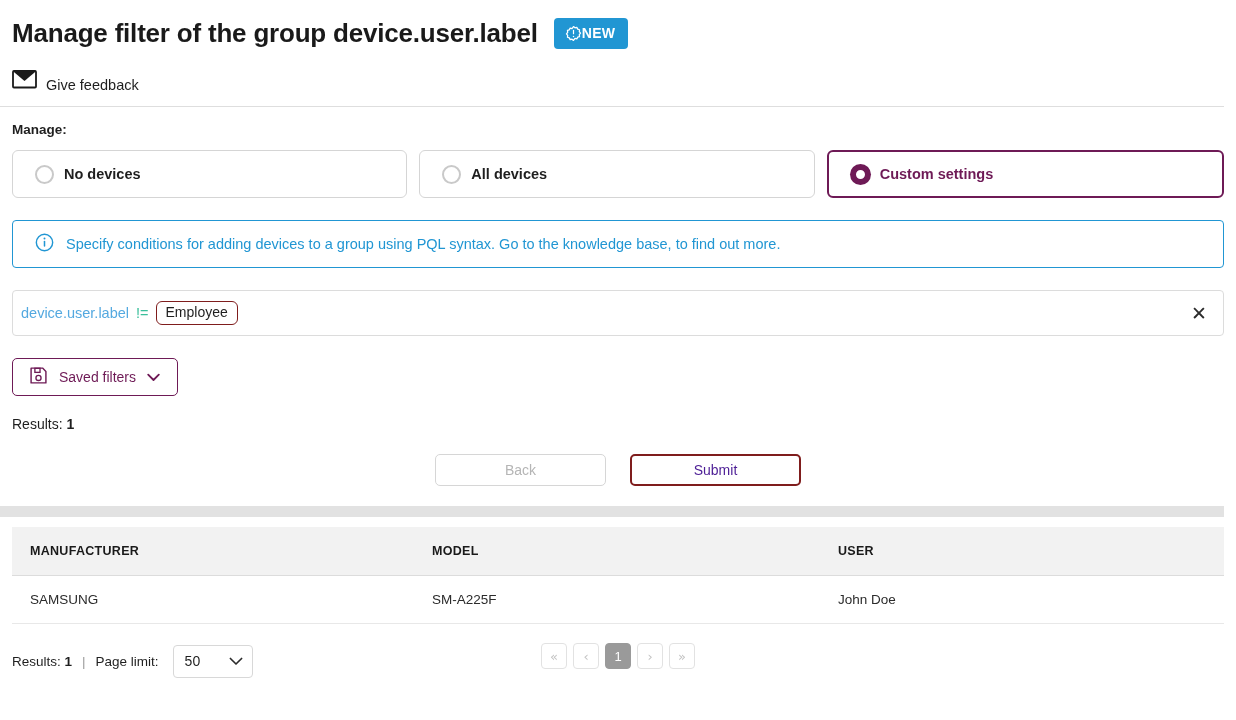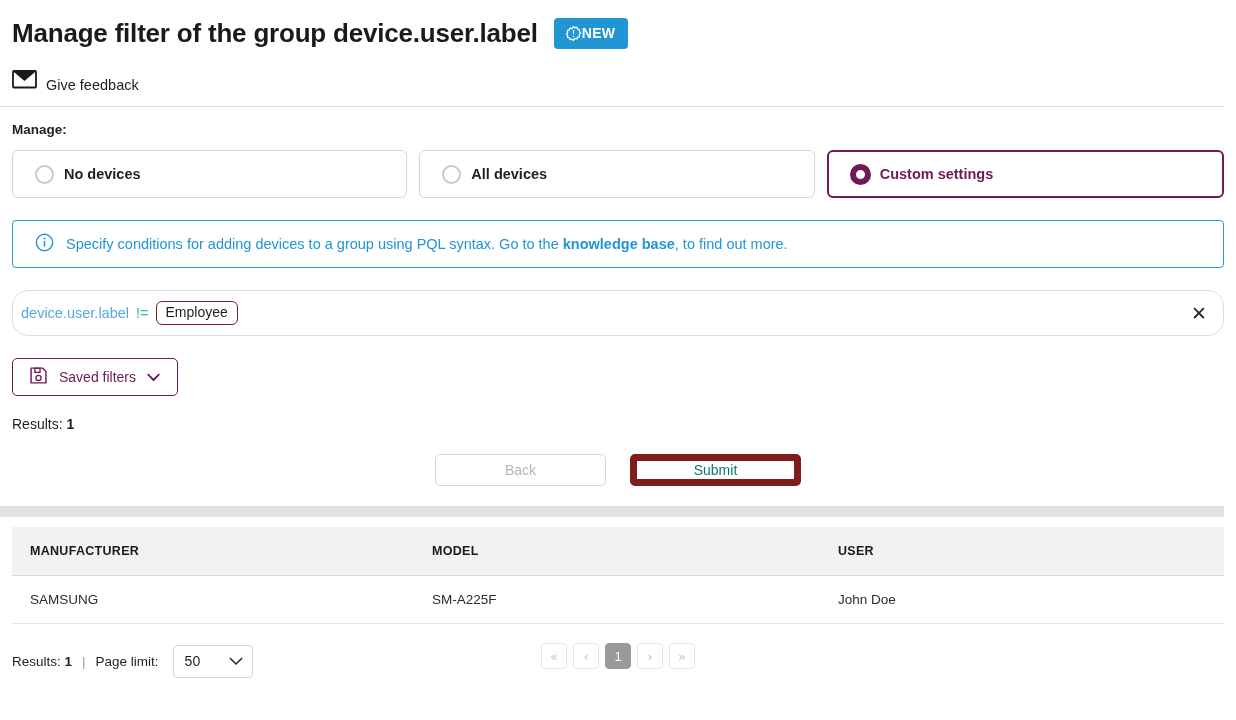--- a/index.html
+++ b/index.html
@@ -119,29 +119,29 @@
     border-radius: 4px;
     display: flex;
     align-items: center;
     gap: 12px;
     padding-left: 22px;
   }
   .info-text {
     font-size: 14.5px;
     color: #2196d3;
   }
-  .info-text b { font-weight: bold; text-align: right; }
+  .info-text b { font-weight: normal; text-align: right; }
 
   
   .filter-bar {
     margin: 22px 0 0 12px;
     width: 1212px;
     height: 46px;
     border: 1px solid #dcdcdc;
-    border-radius: 16px;
+    border-radius: 4px;
     display: flex;
     align-items: center;
     padding: 0 12px 0 8px;
     background: #ffffff;
   }
   .filter-expr {
     display: flex;
     align-items: center;
     gap: 7px;
     flex: 1;
@@ -208,22 +208,22 @@
     justify-content: center;
     background: #ffffff;
     font-family: "Liberation Sans", sans-serif;
   }
   .btn-back {
     border: 1px solid #d6d6d6;
     color: #b5b5b5;
     cursor: default;
   }
   .btn-submit {
-    border: 7px solid #7f1d1d;
-    color: #0f766e;
+    border: 2px solid #7f1d1d;
+    color: #4c1d95;
     cursor: pointer;
   }
 
   
   .gray-band {
     margin-top: 20px;
     width: 1224px;
     height: 11px;
     background: #e2e2e2;
   }

